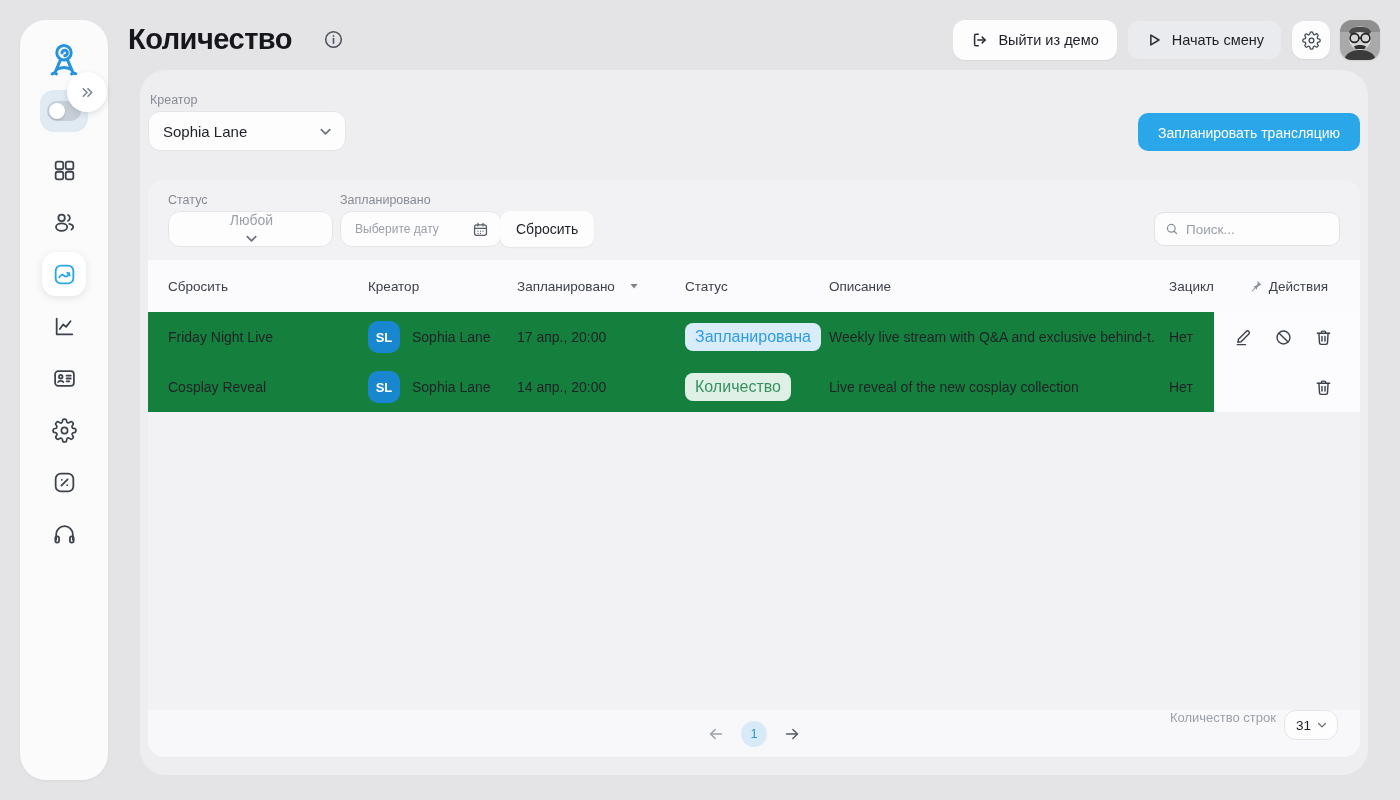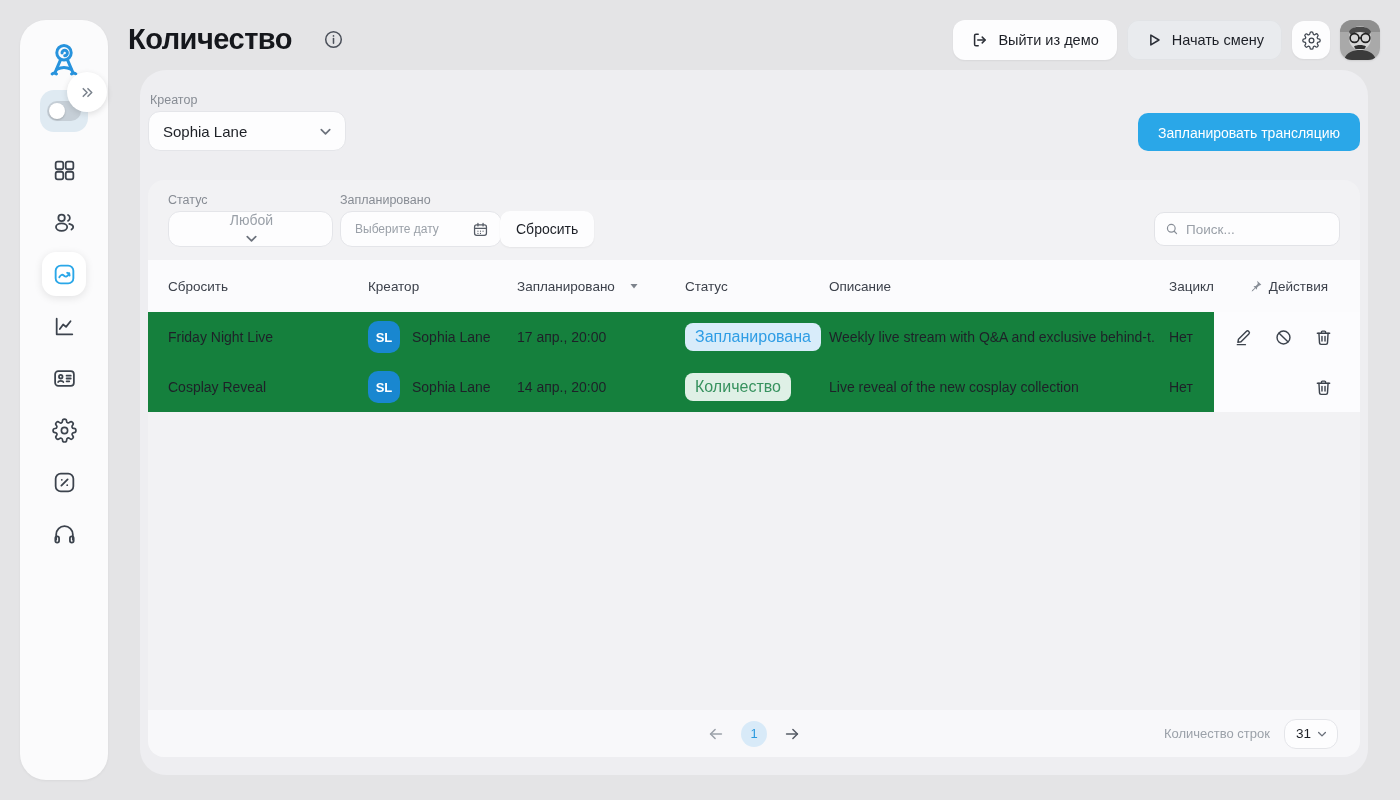--- a/index.html
+++ b/index.html
@@ -122,21 +122,21 @@
   .act-btn svg { width:19px; height:19px; }
 
   
   #pagination { left:0; bottom:0; width:1212px; height:47px; background:#f8f8fa; display:flex; align-items:center; justify-content:center; gap:14px; }
   .pg-arrow { width:22px; height:22px; border:none; background:transparent; cursor:pointer; display:flex; align-items:center; justify-content:center; padding:0; }
   .pg-arrow svg { width:18px; height:18px; }
   .pg-arrow.prev { color:#9ba1a9; }
   .pg-arrow.next { color:#565c66; }
   .pg-num { width:26px; height:26px; border-radius:50%; background:#d8eaf8; color:#2b9ade; font-size:13px;
     display:flex; align-items:center; justify-content:center; cursor:pointer; }
-  #rows-per-page { position:absolute; right:22px; top:0; height:47px; display:flex; align-items:center; gap:14px; }
+  #rows-per-page { position:absolute; right:22px; top:0; height:47px; display:flex; align-items:flex-start; gap:8px; }
   #rows-per-page .rp-label { font-size:13px; color:#9ba1a9; }
   .rp-select { height:30px; padding:0 9px 0 11px; font-size:13.5px; gap:5px; }
   .rp-select .chev { width:12px; height:12px; }
 </style>
 </head>
 <body>
 
 <div id="sidebar" class="abs">
   <div class="abs side-logo">
     <svg viewBox="0 0 24 28" fill="none" stroke="currentColor" stroke-width="2.1" stroke-linecap="round" stroke-linejoin="round">

